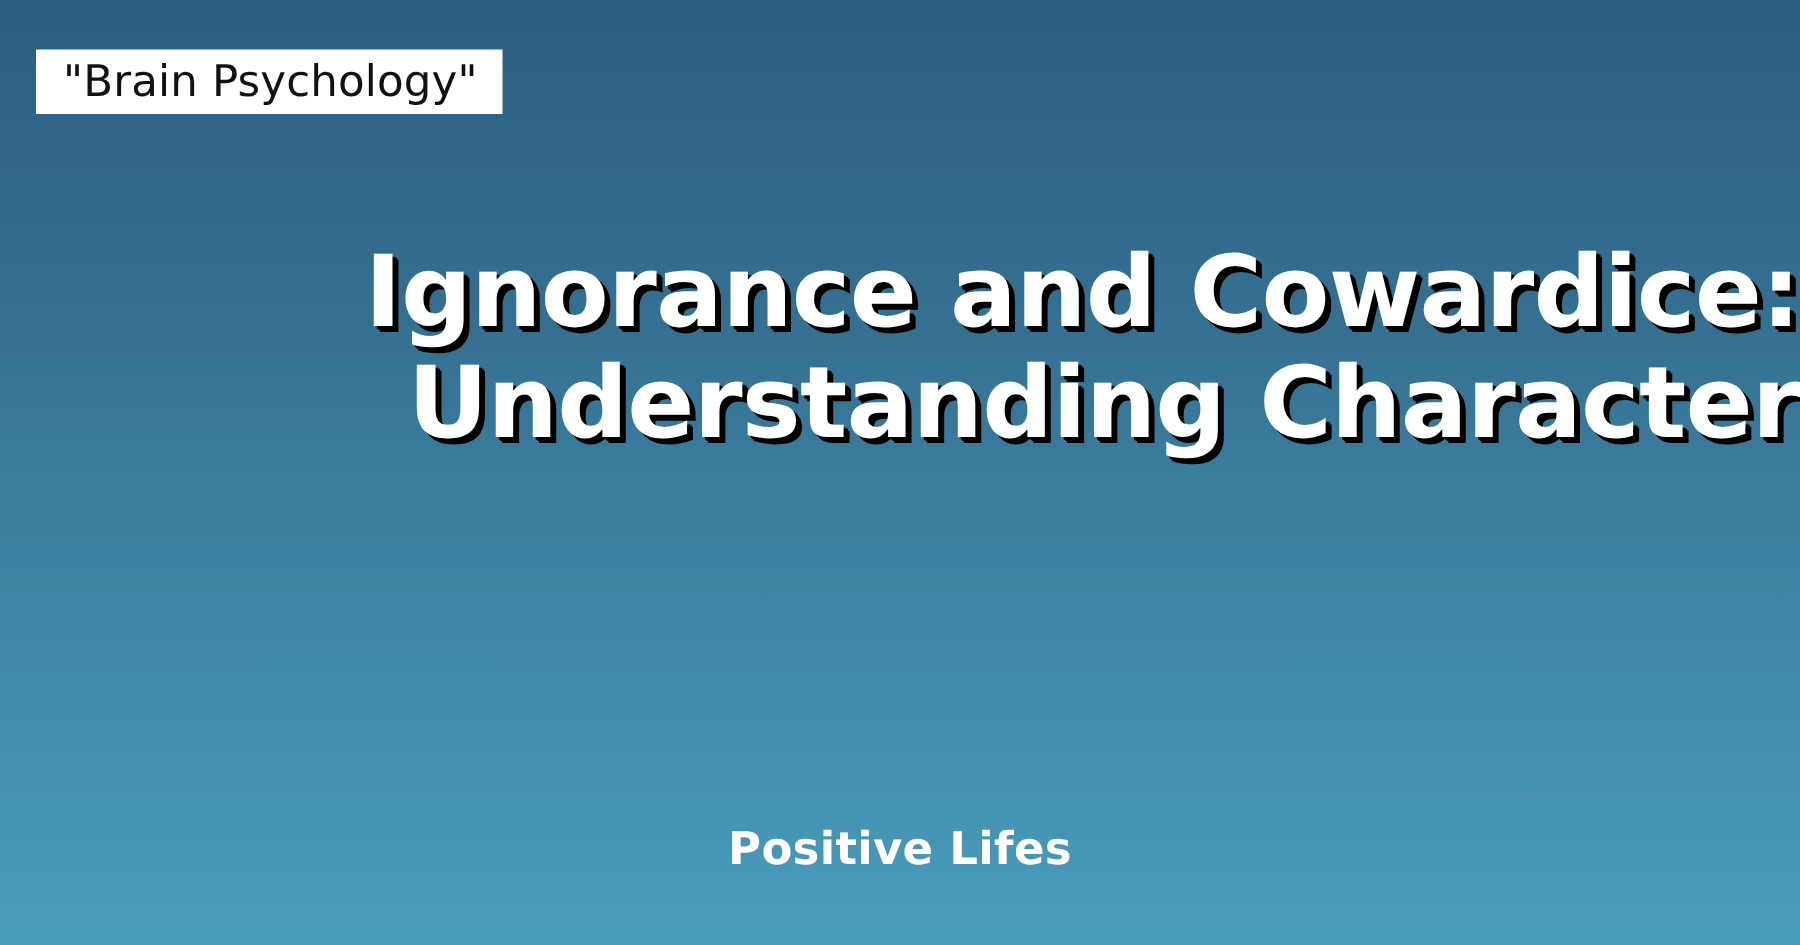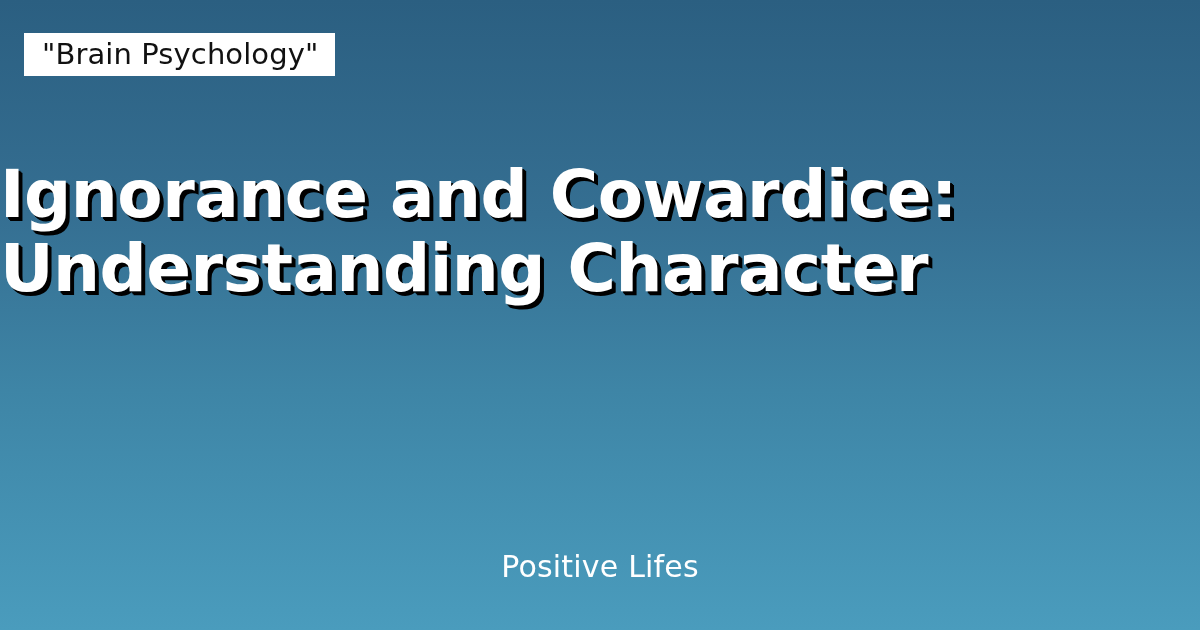--- a/index.html
+++ b/index.html
@@ -46,21 +46,21 @@
   }
 
   
   #headline-wrap {
     position: absolute;
     left: 0;
     right: 0;
     top: 158px;
     display: flex;
     flex-direction: column;
-    align-items: flex-start;
+    align-items: flex-end;
   }
   #headline-wrap .headline-line {
     display: block;
     color: #ffffff;
     font-family: "DejaVu Sans", sans-serif;
     font-size: 66px;
     font-weight: 700;
     line-height: 74px;
     letter-spacing: -0.5px;
     text-align: center;
@@ -76,21 +76,21 @@
     position: absolute;
     left: 0;
     right: 0;
     top: 549px;
     text-align: center;
   }
   #brand-footer .brand-text {
     color: #ffffff;
     font-family: "DejaVu Sans", sans-serif;
     font-size: 30px;
-    font-weight: 400;
+    font-weight: 700;
     line-height: 36px;
     letter-spacing: 0.2px;
   }
 </style>
 </head>
 <body>
 
 <div id="card">
 
   <div id="category-badge">

